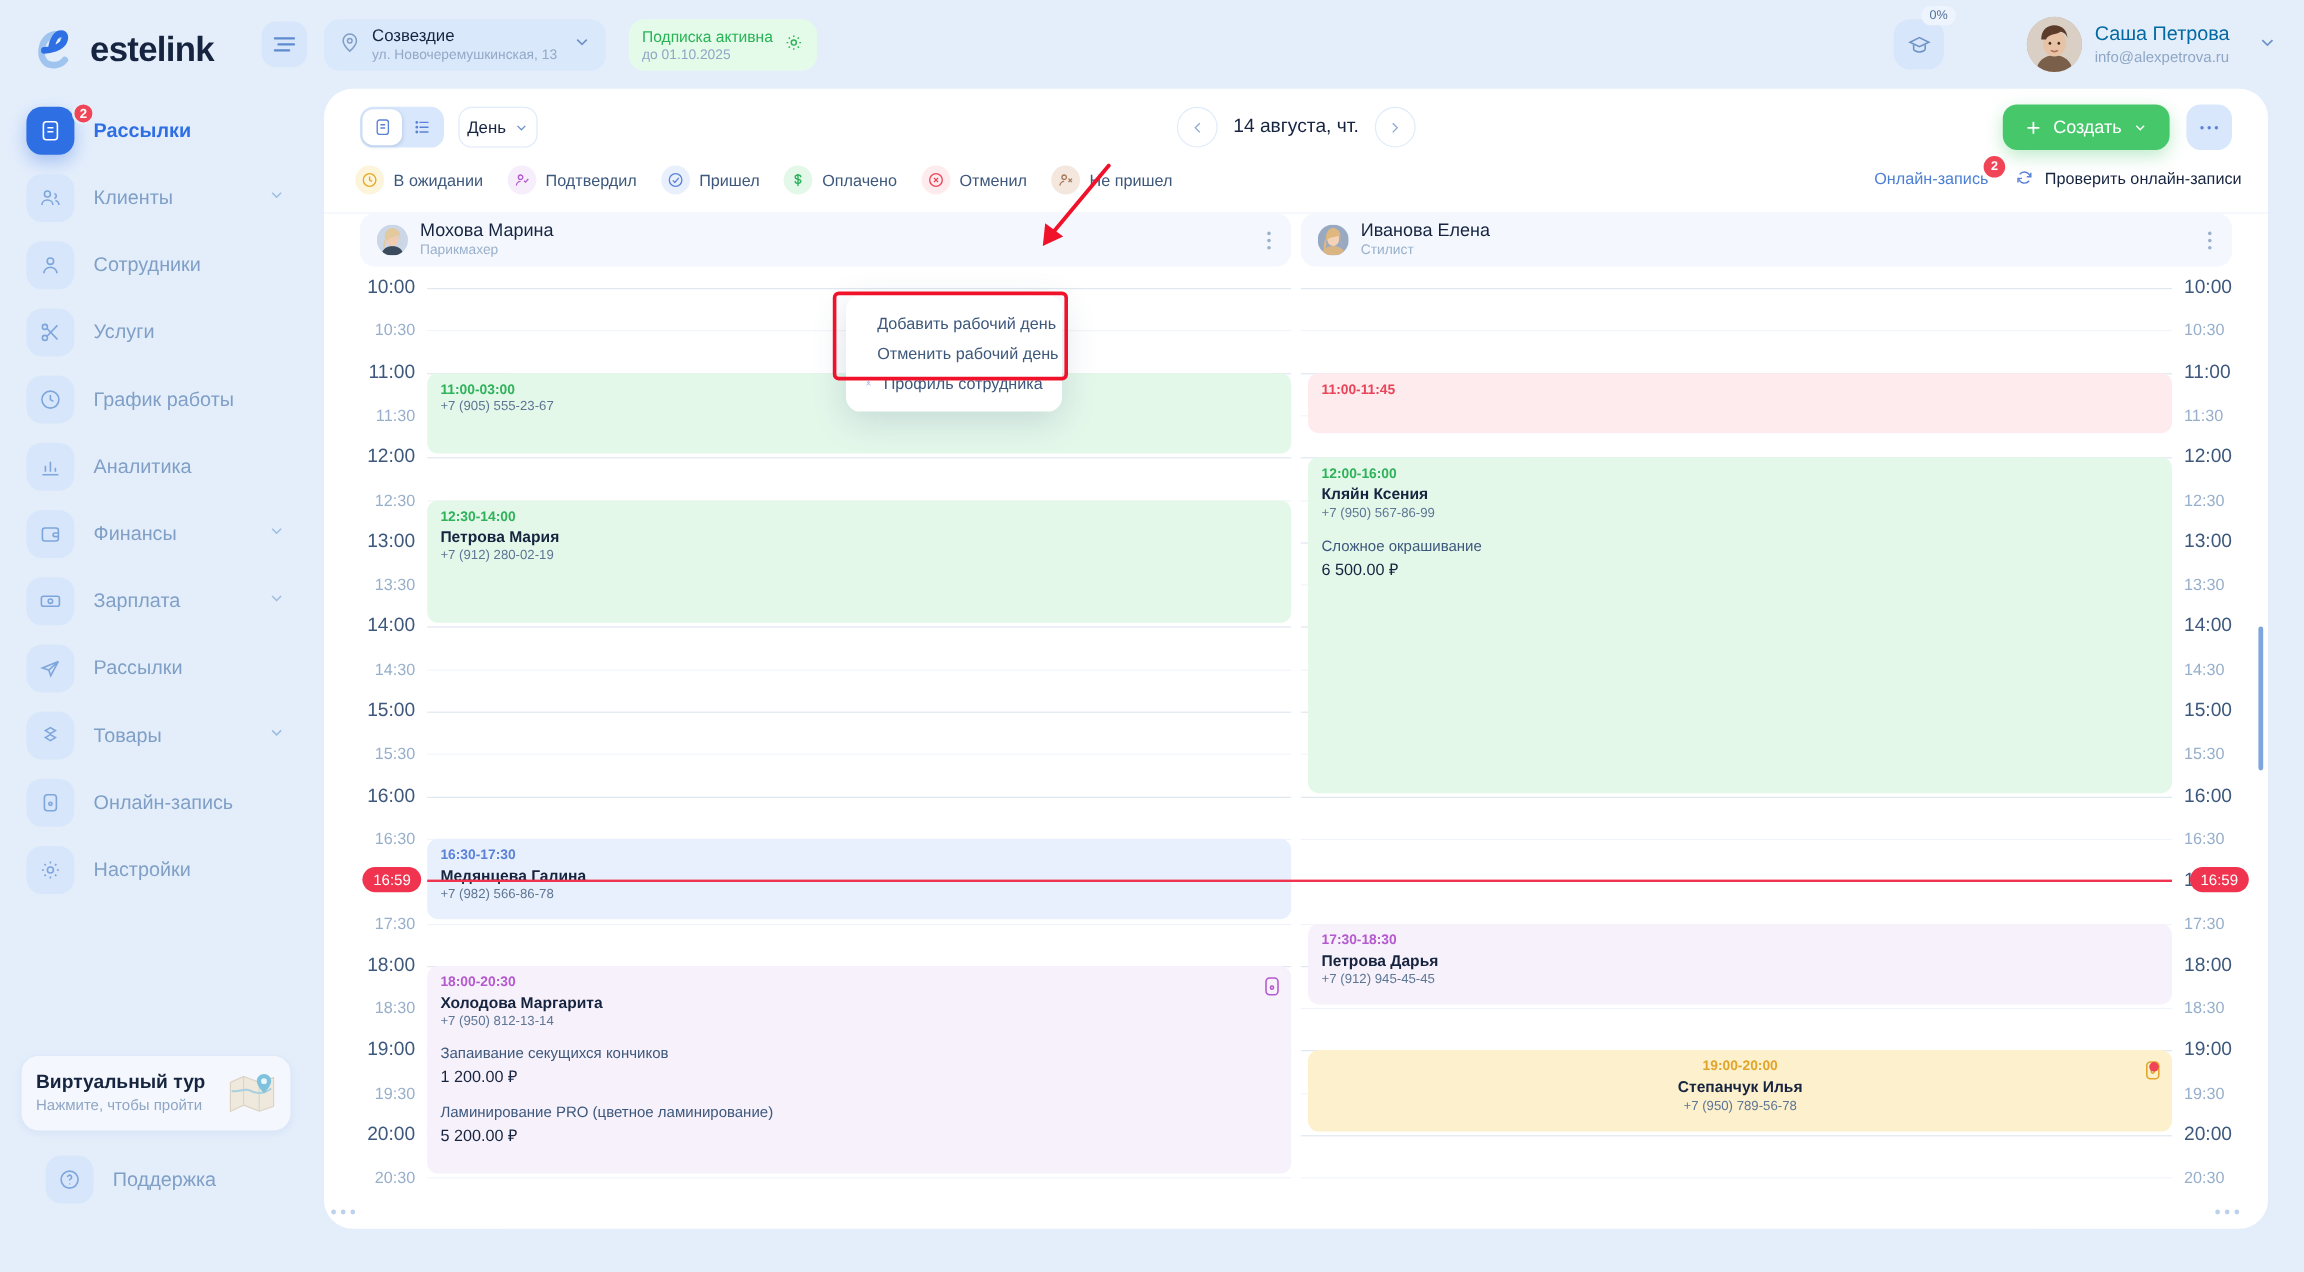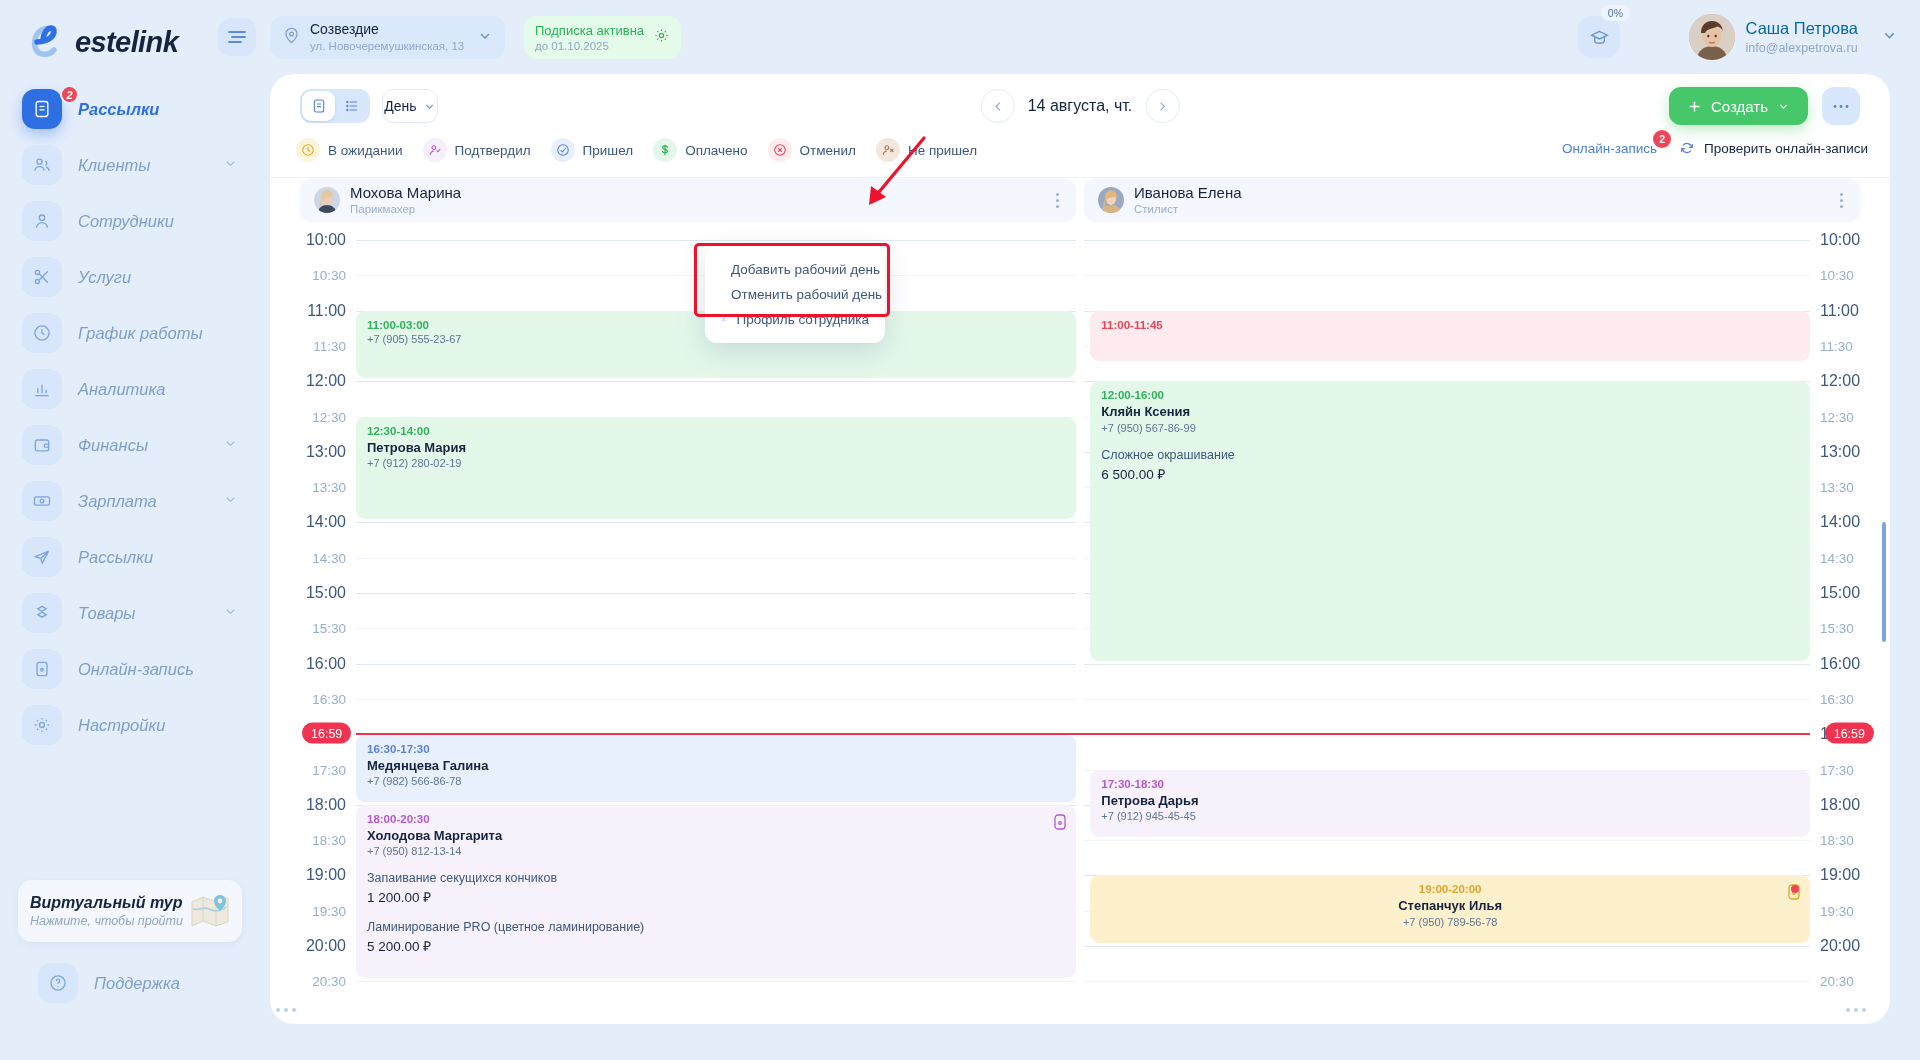--- a/index.html
+++ b/index.html
@@ -8,21 +8,20 @@
     font-family: "Liberation Sans", sans-serif;
     background: #e4eefb;
     overflow: hidden;
   }
   body { position: relative; }
 
   
   #sidebar {
     position: absolute; left: 0; top: 0; width: 270px; height: 1060px;
     background: #e4eefb;
-    font-style: italic;
   }
   .logo-row {
     display: flex; align-items: center; gap: 11px;
     padding: 22px 0 0 24px;
   }
   .logo-mark { width: 40px; height: 40px; position: relative; }
   .logo-text { font-size: 29px; font-weight: 700; color: #16243f; letter-spacing: -0.6px; }
 
   .nav { margin-top: 24px; }
   .nav-item {
@@ -108,21 +107,21 @@
     background: #ffffff; border-radius: 24px; overflow: hidden;
   }
   .toolbar { position: relative; height: 62px; }
   .seg {
     position: absolute; left: 30px; top: 15px; width: 70px; height: 34px;
     background: #d8e7fb; border-radius: 11px; display: flex; padding: 2px;
   }
   .seg-b { width: 33px; height: 30px; border-radius: 9px; display: flex; align-items: center; justify-content: center; cursor: pointer; }
   .seg-b.on { background: #fff; box-shadow: 0 1px 3px rgba(60,100,160,.18); }
   .day-select {
-    position: absolute; left: 112px; top: 15px; width: 56px; height: 34px;
+    position: absolute; left: 112px; top: 15px; width: 66px; height: 34px;
     border: 1px solid #dfeafa; border-radius: 11px;
     display: flex; align-items: center; justify-content: center; gap: 6px; cursor: pointer;
   }
   .day-select span { font-size: 14px; color: #16243f; }
   .datenav { position: absolute; left: 50%; top: 15px; transform: translateX(-50%);
     display: flex; align-items: center; gap: 13px; }
   .nav-circle { width: 34px; height: 34px; border-radius: 50%; border: 1px solid #e0ebfa;
     display: flex; align-items: center; justify-content: center; cursor: pointer; background: #fff; }
   .date-label { font-size: 16px; color: #16243f; }
   .create-btn {
@@ -180,21 +179,21 @@
   .col.c1 { right: 0; width: 49.5%; }
 
   .appt { position: absolute; left: 0; right: 0; border-radius: 9px; padding: 8px 11px; overflow: hidden; cursor: pointer; }
   .appt .t { font-size: 11.5px; font-weight: 700; margin-bottom: 2px; }
   .appt .n { font-size: 13px; font-weight: 700; color: #16243f; line-height: 1.35; }
   .appt .p { font-size: 11px; color: #5d7694; margin-top: 1px; }
   .appt .svc { font-size: 12.5px; color: #3d587c; margin-top: 14px; }
   .appt .pr { font-size: 13.5px; color: #16243f; margin-top: 3px; }
   .appt.green { background: #e4f8ea; } .appt.green .t { color: #2fb25a; }
   .appt.red   { background: #fdebee; } .appt.red .t { color: #ea4459; }
-  .appt.blue  { background: #e9f0fd; margin-top: 36px; } .appt.blue .t { color: #5a82d8; }
+  .appt.blue  { background: #e9f0fd; } .appt.blue .t { color: #5a82d8; }
   .appt.lilac { background: #f6f1fb; } .appt.lilac .t { color: #b559cf; }
   .appt.yellow{ background: #fdf0cc; } .appt.yellow .t { color: #e0a52a; }
   .appt-ic { position: absolute; right: 9px; top: 9px; }
   .appt-dot { position: absolute; right: 2px; top: 1px; width: 8px; height: 8px; border-radius: 50%; background: #f04557; }
 
   .nowline { position: absolute; left: 0; right: 0; height: 1.6px; background: #f0344f; z-index: 6; }
   .nowpill { position: absolute; height: 21px; padding: 0 9px; background: #f0344f; color: #fff;
     font-size: 12.5px; border-radius: 11px; display: flex; align-items: center;
     transform: translateY(-50%); z-index: 7; }
 

